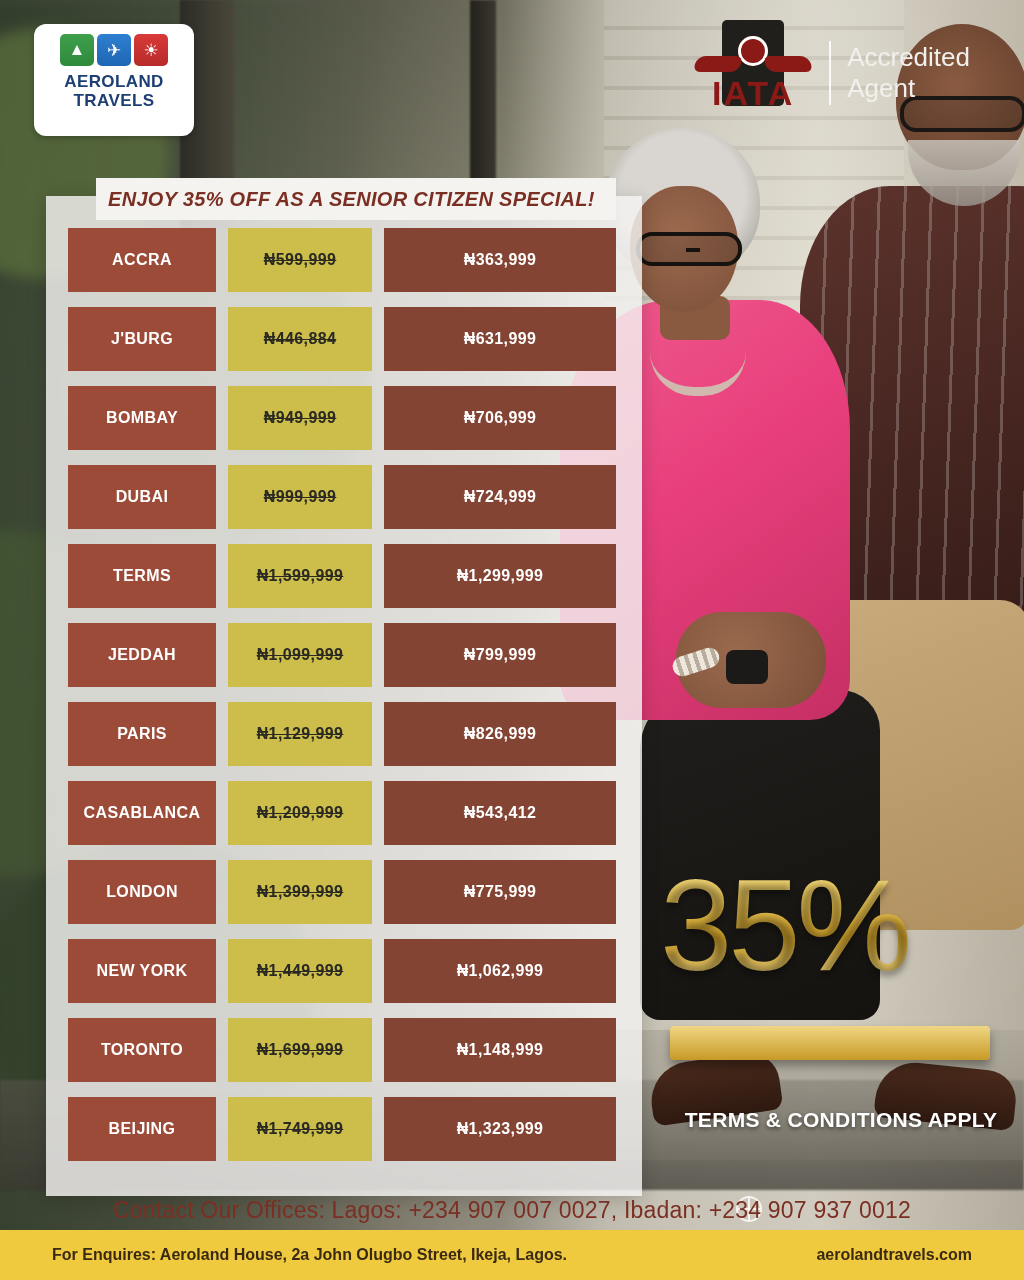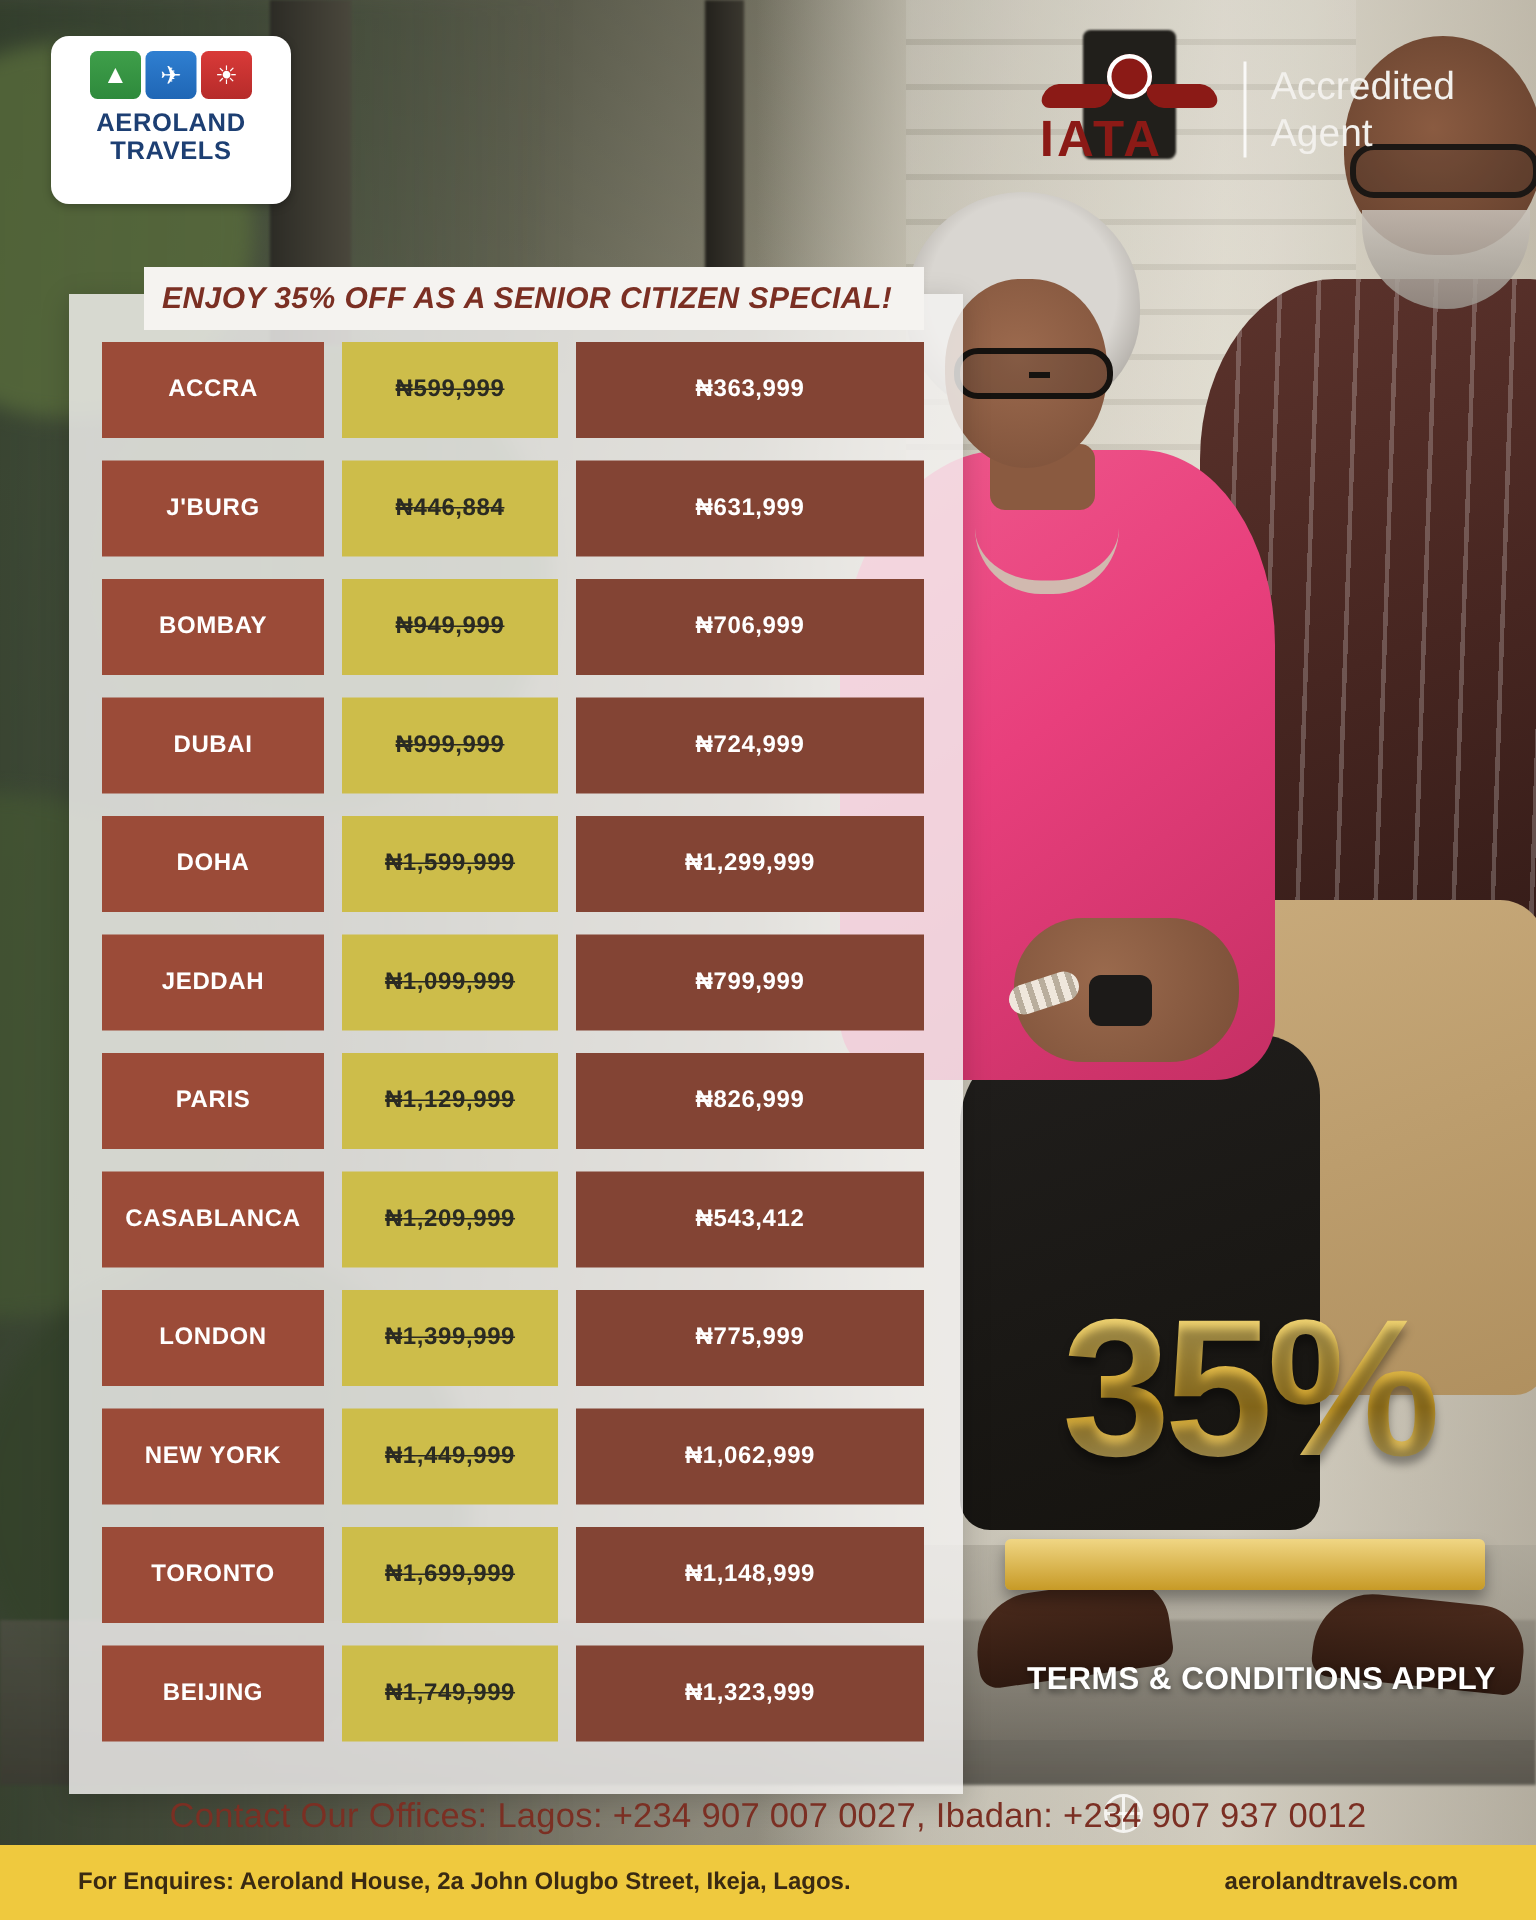--- a/index.html
+++ b/index.html
@@ -167,21 +167,21 @@
   .tile.blue  { background: linear-gradient(#2f7fd1, #1f66b5); }
   .tile.red   { background: linear-gradient(#d93a38, #b62b2a); }
   .tile .glyph { position: absolute; inset: 0; display: flex; align-items: center; justify-content: center; color: #fff; font-size: 17px; }
   .logo-name {
     margin-top: 6px; text-align: center; color: #1d3f73;
     font-weight: bold; font-size: 17px; line-height: 19px; letter-spacing: .4px;
   }
 
   
   .iata { position: absolute; right: 54px; top: 36px; display: flex; align-items: center; gap: 16px; }
-  .iata-mark { display: flex; flex-direction: column; align-items: flex-start; }
+  .iata-mark { display: flex; flex-direction: column; align-items: center; }
   .iata-wings {
     position: relative; width: 120px; height: 40px;
   }
   .iata-wings .globe {
     position: absolute; left: 50%; top: 0; transform: translateX(-50%);
     width: 30px; height: 30px; border-radius: 50%;
     background: #8b1a16;
     box-shadow: inset 0 0 0 3px #fff;
   }
   .iata-wings .wing {
@@ -215,25 +215,24 @@
   }
   .cell.city { width: 148px; background: #9b4b38; }
   .cell.old  { width: 144px; margin-left: 12px; background: #cdbd4a; color: #2a2a22; text-decoration: line-through; }
   .cell.new  { width: 232px; margin-left: 12px; background: #834434; }
 
   
   .badge35 {
     position: absolute; left: 660px; top: 860px; width: 340px; height: 200px;
   }
   .badge35 .num {
-    font-weight: bold; font-size: 130px; line-height: 130px; letter-spacing: -4px;
+    font-weight: normal; font-size: 130px; line-height: 130px; letter-spacing: -4px;
     background: linear-gradient(180deg, #f6e08a 0%, #e3bd4e 35%, #c79a26 60%, #f3dd8d 100%);
     -webkit-background-clip: text; background-clip: text; color: transparent;
     text-shadow: 0 5px 6px rgba(0,0,0,.35);
-    margin-left: 48px;
   }
   .badge35 .plinth {
     position: absolute; left: 10px; bottom: 0; width: 320px; height: 34px;
     background: linear-gradient(180deg, #f0d684, #c79a26);
     border-radius: 4px; box-shadow: 0 6px 10px rgba(0,0,0,.35);
   }
   .terms {
     position: absolute; left: 676px; top: 1108px; width: 330px;
     color: #fff; font-weight: bold; font-size: 21px; letter-spacing: .3px; text-align: center;
     text-shadow: 0 2px 4px rgba(0,0,0,.5);
@@ -348,21 +347,21 @@
         <div class="cell city">BOMBAY</div>
         <div class="cell old">₦949,999</div>
         <div class="cell new">₦706,999</div>
       </div>
       <div class="row">
         <div class="cell city">DUBAI</div>
         <div class="cell old">₦999,999</div>
         <div class="cell new">₦724,999</div>
       </div>
       <div class="row">
-        <div class="cell city">DOHA</div>
+        <div class="cell city">TERMS</div>
         <div class="cell old">₦1,599,999</div>
         <div class="cell new">₦1,299,999</div>
       </div>
       <div class="row">
         <div class="cell city">JEDDAH</div>
         <div class="cell old">₦1,099,999</div>
         <div class="cell new">₦799,999</div>
       </div>
       <div class="row">
         <div class="cell city">PARIS</div>

